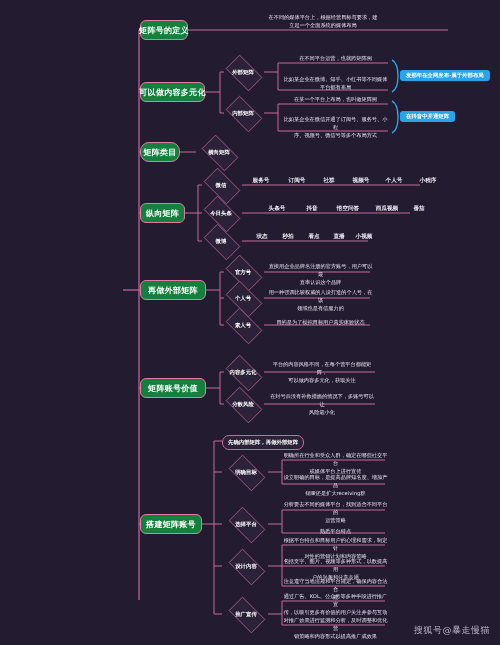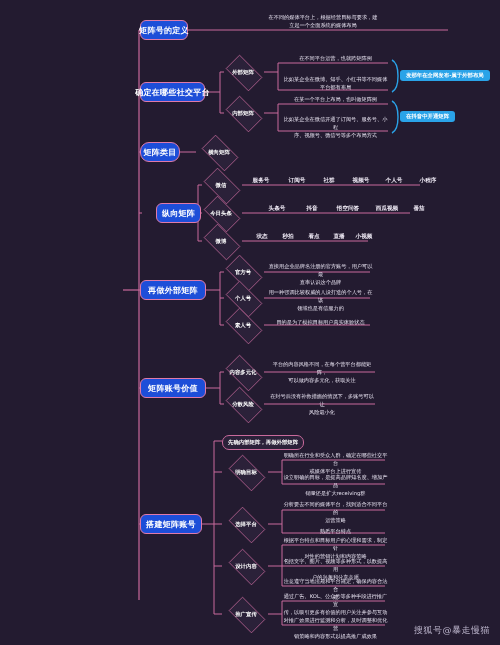--- a/index.html
+++ b/index.html
@@ -21,21 +21,21 @@
     background:#2a2038;
     color:#ffffff;font-weight:bold;font-size:14.5px;
     letter-spacing:1px;
     display:flex;align-items:center;justify-content:center;
     white-space:nowrap;
     padding:0 10px;
   }
   
   .l1{
     border:1.1px solid #e07aa8;border-radius:6px;
-    background:#1d4ed8;
+    background:#15803d;
     color:#ffffff;font-weight:bold;font-size:8px;
     display:flex;align-items:center;justify-content:center;
     white-space:nowrap;padding:0 6px;letter-spacing:.3px;
   }
   .diawrap{position:absolute;}
   .diawrap .shape{
     position:absolute;left:0;top:0;width:100%;height:100%;
     background:#2b2139;border:1px solid #c96a9c;
     transform:rotate(45deg) scale(.70);
   }
@@ -138,21 +138,21 @@
   </svg>
 
 
   <div class="node l1" style="left:140px;top:20px;width:48px;height:20px;">
     <span>矩阵号的定义</span>
   </div>
   <div class="leaf" style="left:228px;top:14px;width:190px;">在不同的媒体平台上，根据经营目标与要求，建
 立起一个全面系统的媒体布局</div>
 
   <div class="node l1" style="left:140px;top:82px;width:65px;height:20px;">
-    <span>确定在哪些社交平台</span>
+    <span>可以做内容多元化</span>
   </div>
   <div class="diawrap" style="left:221px;top:59px;width:44px;height:26px;">
     <div class="shape"></div>
     <div class="txt">外部矩阵</div>
   </div>
   <div class="diawrap" style="left:221px;top:100px;width:44px;height:26px;">
     <div class="shape"></div>
     <div class="txt">内部矩阵</div>
   </div>
   <div class="leaf" style="left:283px;top:55px;width:105px;">在不同平台运营，也就跨矩阵例</div>
@@ -165,21 +165,21 @@
   <div class="badge" style="left:400px;top:111px;background:#2aa3e8;">在抖音中开通矩阵</div>
 
   <div class="node l1" style="left:140px;top:142px;width:40px;height:20px;border-radius:9px;">
     <span>矩阵类目</span>
   </div>
   <div class="diawrap" style="left:197px;top:139px;width:44px;height:26px;">
     <div class="shape"></div>
     <div class="txt">横向矩阵</div>
   </div>
 
-  <div class="node l1" style="left:140px;top:203px;width:45px;height:20px;margin-left:16px;">
+  <div class="node l1" style="left:140px;top:203px;width:45px;height:20px;">
     <span>纵向矩阵</span>
   </div>
   <div class="diawrap" style="left:199px;top:172px;width:44px;height:26px;">
     <div class="shape"></div>
     <div class="txt">微信</div>
   </div>
   <div class="diawrap" style="left:199px;top:200px;width:44px;height:26px;">
     <div class="shape"></div>
     <div class="txt">今日头条</div>
   </div>

